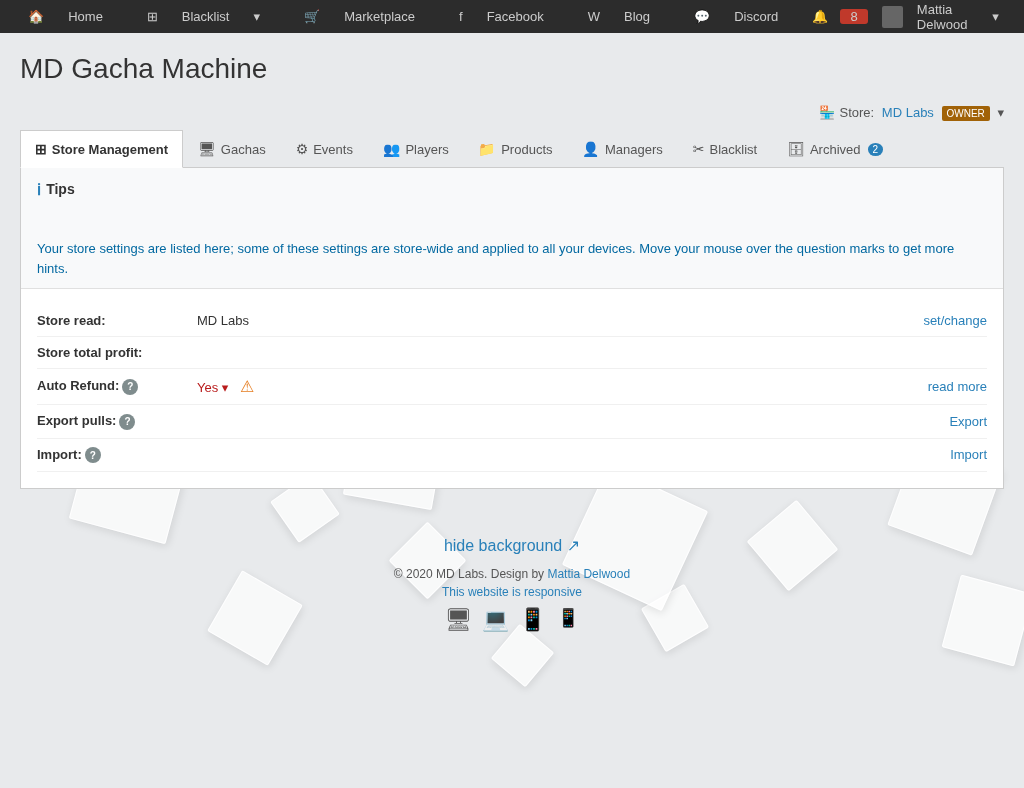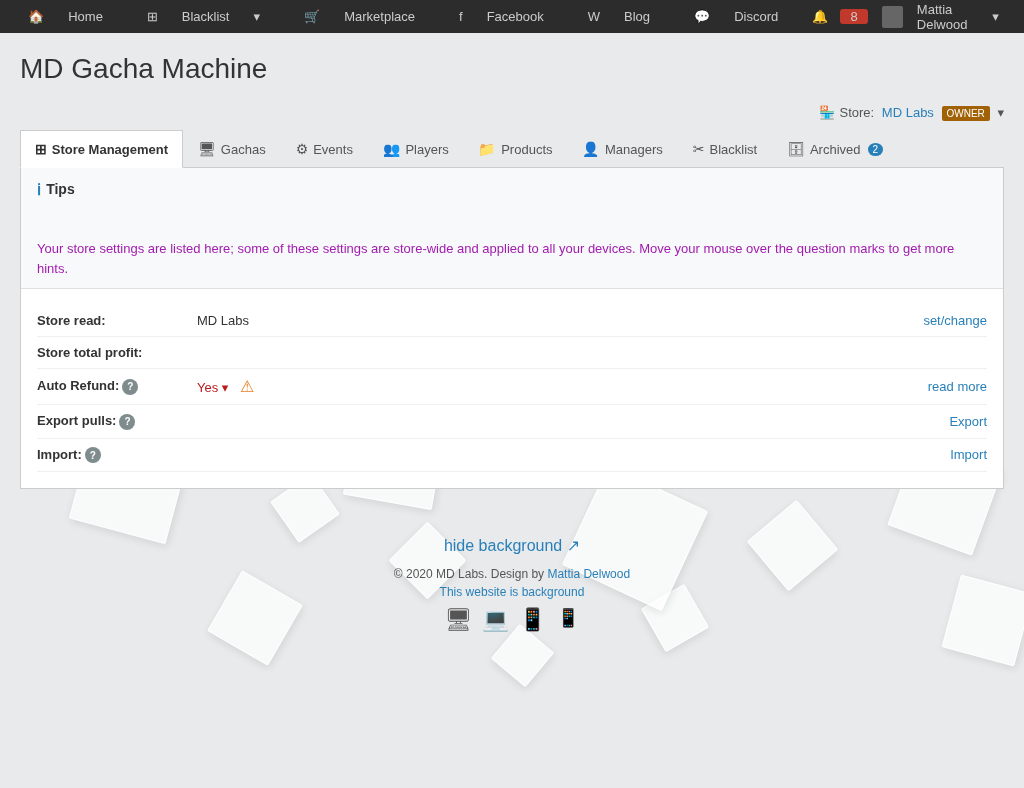--- a/index.html
+++ b/index.html
@@ -161,21 +161,21 @@
       padding: 10px 16px;
     }
     .tips-title {
       font-weight: bold;
       color: #333;
       margin-bottom: 6px;
       display: flex;
       align-items: center;
       gap: 5px;
     }
-    .tips-text { color: #a21caf; font-size: 13px; line-height: 1.5; margin-top: 39px; }
+    .tips-text { color: #0369a1; font-size: 13px; line-height: 1.5; margin-top: 39px; }
 
     
     .store-settings {
       padding: 16px;
     }
     .setting-row {
       display: flex;
       align-items: center;
       padding: 8px 0;
       border-bottom: 1px solid #f0f0f0;
@@ -410,21 +410,21 @@
   </div>
 
   <div class="footer">
     <a class="hide-bg-link">hide background ↗</a>
     <div class="copyright">
       <span>© 2020 MD Labs. Design by</span>
       <a style="color:#2980b9;text-decoration:none;">Mattia Delwood</a>
     </div>
     <div class="responsive-text">
       <span>This website is</span>
-      <span style="color:#2980b9;">background</span>
+      <span style="color:#2980b9;">responsive</span>
     </div>
     <div class="device-icons">
       <span class="device-icon">🖥</span>
       <span class="device-icon">💻</span>
       <span class="device-icon">📱</span>
       <span class="device-icon" style="font-size:18px;">📱</span>
     </div>
   </div>
 
 </div>

